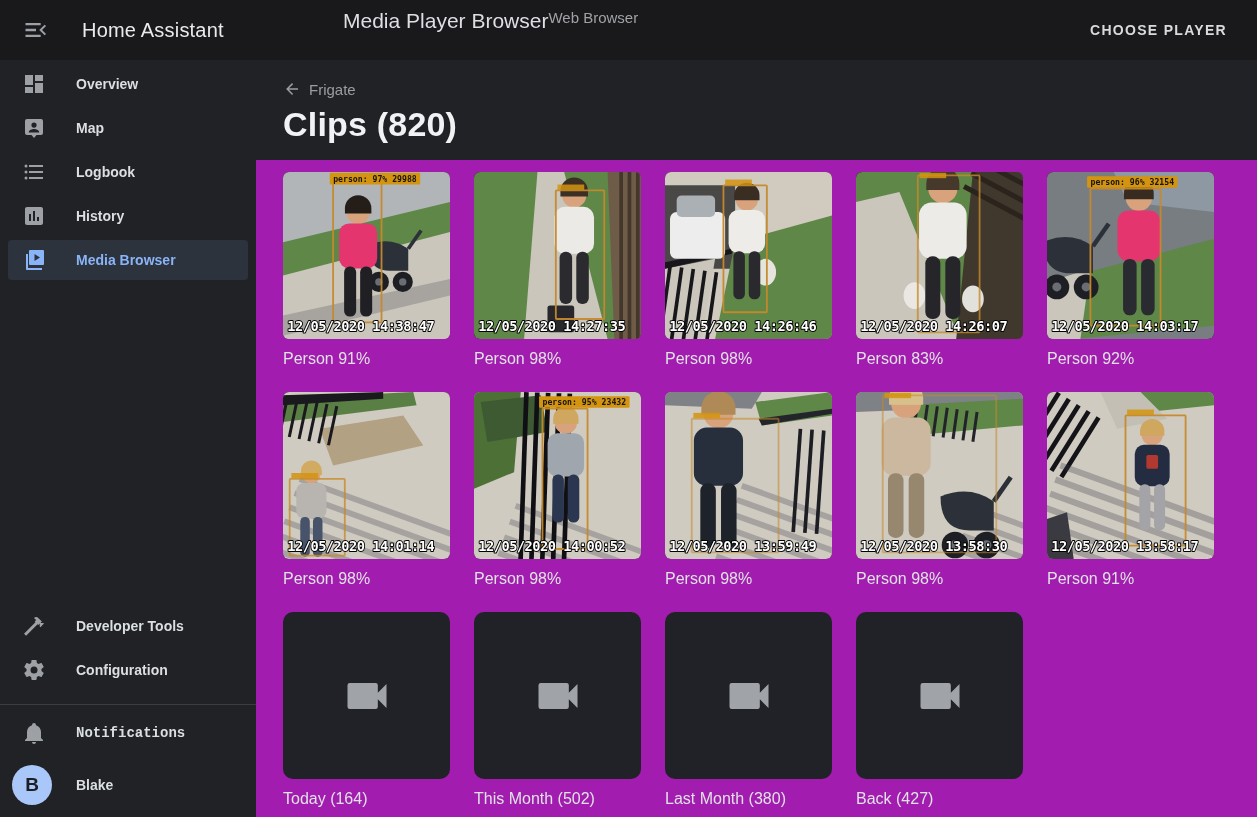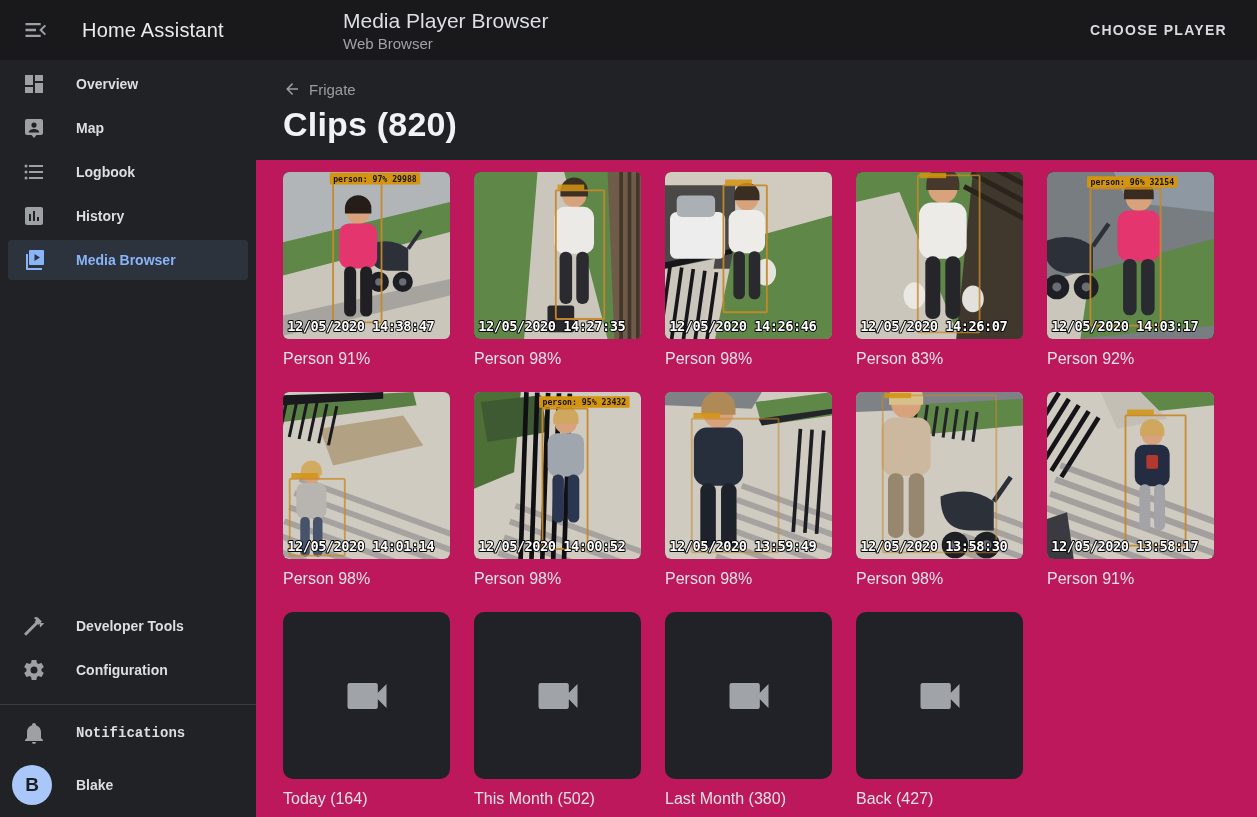--- a/index.html
+++ b/index.html
@@ -7,21 +7,21 @@
        -webkit-font-smoothing:antialiased;color:#e3e5e8;}
   .app{width:1257px;height:817px;display:flex;flex-direction:column;
        --sidebar-bg:#202226;--selected-bg:#2d333c;--accent:#8ab4f8;}
 
   
   .appbar{height:60px;min-height:60px;background:#19191c;display:flex;align-items:center;position:relative;}
   .menu-btn{width:40px;height:40px;margin-left:16px;border:none;background:transparent;
             display:flex;align-items:center;justify-content:center;cursor:pointer;color:#9da1a6;border-radius:50%;}
   .menu-btn svg{width:24px;height:24px;}
   .app-title{margin-left:26px;font-size:20px;color:#e9eaec;letter-spacing:.2px;}
-  .appbar-center{position:absolute;left:343px;top:8px;display:flex;flex-direction:column;justify-content:flex-end;}
+  .appbar-center{position:absolute;left:343px;top:8px;display:flex;flex-direction:row;justify-content:flex-end;}
   .mb-title{font-size:21px;color:#dddfe2;line-height:26px;}
   .mb-subtitle{font-size:15px;color:#a0a2a6;line-height:19px;}
   .choose-player{margin-left:auto;margin-right:22px;background:transparent;border:none;cursor:pointer;
                  color:#d8dadd;font-size:14px;font-weight:600;letter-spacing:1.3px;
                  font-family:"Liberation Sans",sans-serif;padding:8px 8px;}
 
   
   .body-row{flex:1;display:flex;min-height:0;}
 
   
@@ -38,21 +38,21 @@
              padding-left:14px;cursor:pointer;color:#dcdfe2;font-size:14px;font-weight:600;}
   .notif-row .s-icon{width:24px;height:24px;color:#9da1a6;display:flex;}
   .notif-row .s-label{margin-left:30px;font-family:Liberation Mono, monospace;}
   .profile-row{height:52px;margin:2px 8px 6px 8px;border-radius:4px;display:flex;align-items:center;
                padding-left:4px;cursor:pointer;color:#dcdfe2;font-size:14px;font-weight:600;}
   .avatar{width:40px;height:40px;border-radius:50%;display:flex;align-items:center;justify-content:center;
           color:#1c1e22;font-size:19px;font-weight:600;}
   .profile-row .s-label{margin-left:24px;}
 
   
-  .main{flex:1;display:flex;flex-direction:column;min-width:0;background:#be185d;}
+  .main{flex:1;display:flex;flex-direction:column;min-width:0;background:#a21caf;}
   .content-header{height:100px;min-height:100px;background:#212226;padding-left:27px;box-sizing:border-box;}
   .breadcrumb{display:flex;align-items:center;gap:8px;padding-top:20px;color:#9b9da2;font-size:15px;cursor:pointer;width:max-content;}
   .breadcrumb svg{width:18px;height:18px;color:#9b9da2;}
   .page-title{font-size:34px;font-weight:700;color:#f1f2f4;margin-top:7px;letter-spacing:.2px;}
 
   .scroll-area{flex:1;padding:12px 16px 0 27px;overflow:hidden;}
   .grid{display:grid;grid-template-columns:repeat(5,167px);column-gap:24px;row-gap:22px;}
   .cell{width:167px;}
   .thumb{width:167px;height:167px;border-radius:6px;overflow:hidden;cursor:pointer;background:#000;}
   .thumb svg{display:block;width:167px;height:167px;}

